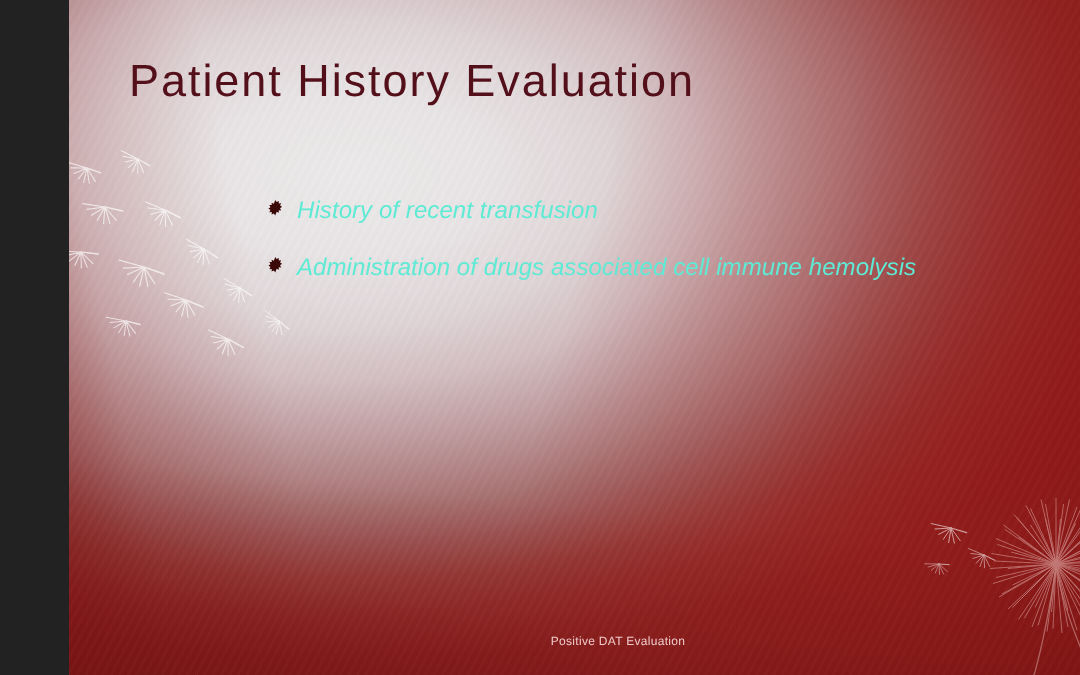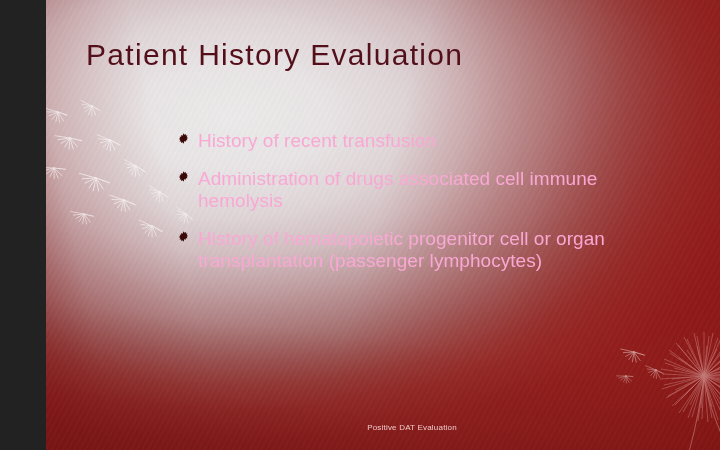--- a/index.html
+++ b/index.html
@@ -126,24 +126,25 @@
     flex: 0 0 auto;
     width: 20px;
     margin-top: 3px;
     color: #3b0808;
     font-size: 12px;
     line-height: 14px;
   }
   .bullet-mark svg { display: block; }
   .bullet-text {
     flex: 1 1 auto;
-    font-size: 19px;
+    font-size: 16px;
     line-height: 22px;
-    color: #f9a8d4;
+    color: #5eead4;
     letter-spacing: 0.05px;
+    font-style: italic;
   }
 
   
   #footer-text {
     position: absolute;
     left: 12px;
     right: 0;
     top: 423px;
     text-align: center;
     font-size: 8px;
@@ -267,28 +268,20 @@
 
     <div class="bullet-row">
       <span class="bullet-mark">
         <svg width="11" height="11" viewBox="0 0 20 20" aria-hidden="true">
           <path fill="#3b0808" d="M10 0.6l1.7 2.5 2.7-1.4-0.2 3 3-0.2-1.4 2.7 2.5 1.7-2.5 1.7 1.4 2.7-3-0.2 0.2 3-2.7-1.4L10 19.4l-1.7-2.5-2.7 1.4 0.2-3-3 0.2 1.4-2.7L1.7 11l2.5-1.7-1.4-2.7 3 0.2-0.2-3 2.7 1.4z"></path>
         </svg>
       </span>
       <span class="bullet-text">Administration of drugs associated cell immune hemolysis</span>
     </div>
 
-    <div class="bullet-row">
-      <span class="bullet-mark">
-        <svg width="11" height="11" viewBox="0 0 20 20" aria-hidden="true">
-          <path fill="#3b0808" d="M10 0.6l1.7 2.5 2.7-1.4-0.2 3 3-0.2-1.4 2.7 2.5 1.7-2.5 1.7 1.4 2.7-3-0.2 0.2 3-2.7-1.4L10 19.4l-1.7-2.5-2.7 1.4 0.2-3-3 0.2 1.4-2.7L1.7 11l2.5-1.7-1.4-2.7 3 0.2-0.2-3 2.7 1.4z"></path>
-        </svg>
-      </span>
-      <span class="bullet-text">History of hematopoietic progenitor cell or organ transplantation (passenger lymphocytes)</span>
-    </div>
 
 
   </div>
 
   <div id="footer-text">Positive DAT Evaluation</div>
   <div id="slide-number">4</div>
 
 </div>
 
 </body></html>

